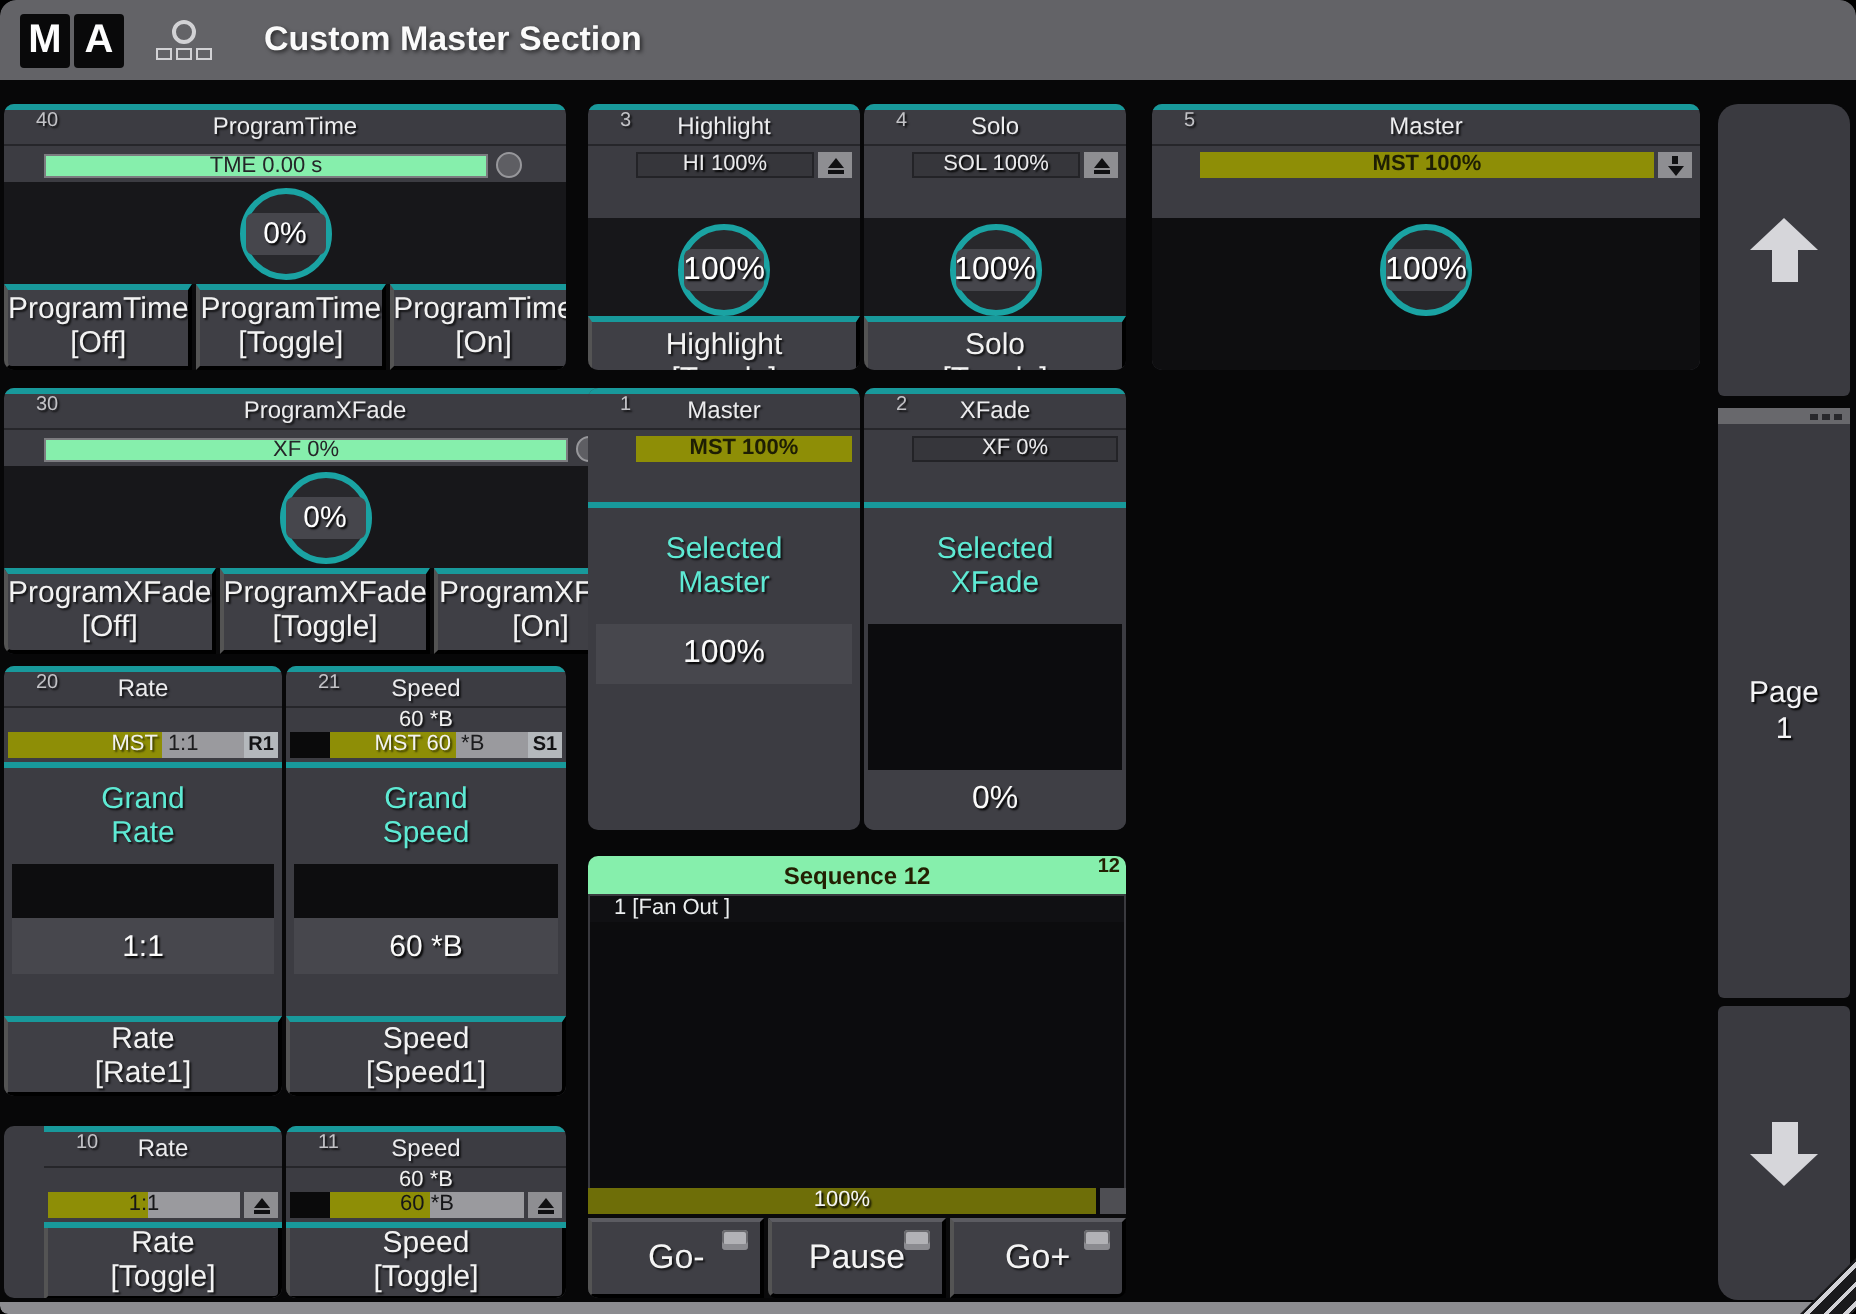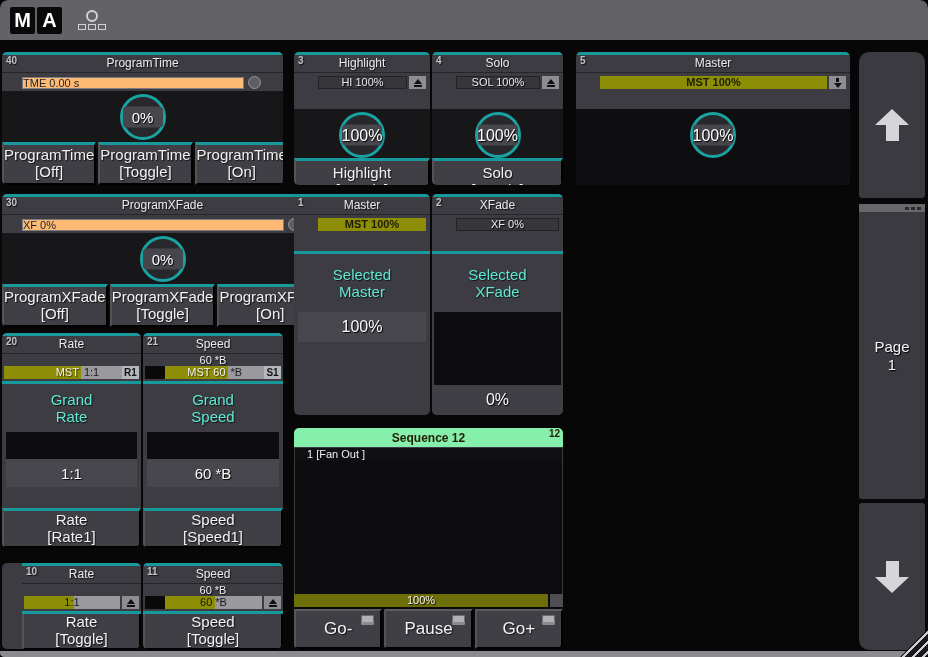--- a/index.html
+++ b/index.html
@@ -14,27 +14,27 @@
   .sec-icon { margin-left:16px; display:flex; flex-direction:column; align-items:center; gap:2px; }
   .sec-icon .circ { width:12px; height:12px; border:2px solid #d2d2d5; border-radius:50%; }
   .sec-icon .sqrow { display:flex; gap:2px; }
   .sec-icon .sq { width:8px; height:6px; border:1.5px solid #d2d2d5; }
   .win-title { margin-left:26px; font-size:17px; font-weight:bold; color:#fafafa; text-shadow:1px 1px 2px rgba(0,0,0,.6); }
 
   
   .block { position:absolute; background:#3c3c42; border-radius:5px; overflow:hidden; display:flex; flex-direction:column; }
   .accent { height:3px; background:#18999b; flex:none; }
   .hdr { position:relative; flex:none; text-align:center; color:#ececee; font-size:12px; padding:1px 0 2px; border-bottom:1px solid #26262a; text-shadow:1px 1px 1px rgba(0,0,0,.7); }
-  .hdr .num { position:absolute; left:4px; top:0; font-size:10px; color:#c2c2c6;font-weight:bold; }
+  .hdr .num { position:absolute; left:16px; top:0; font-size:10px; color:#c2c2c6; }
   .subrow { flex:none; height:12px; line-height:12px; text-align:center; font-size:11px; color:#f0f0f0; text-shadow:1px 1px 1px rgba(0,0,0,.8); }
 
   
   .frow { flex:none; display:flex; align-items:center; }
   .frow.light { margin:3px 22px 2px 20px; }
-  .bar-light { flex:1; height:12px; background:#fdba74; border:1px solid #7c7c80; color:#252528; font-size:11px; line-height:10px; }
+  .bar-light { flex:1; height:12px; background:#86efac; border:1px solid #7c7c80; color:#252528; font-size:11px; line-height:10px; text-align:center; }
   .handle { flex:none; width:13px; height:13px; border-radius:50%; background:#5e5e63; border:1px solid #97979b; margin-left:4px; }
   .frow.dark { margin:3px 4px 20px 4px; gap:2px;padding-left:20px; }
   .bar-dark { flex:1; height:13px; background:#36363b; border:1px solid #232327; color:#eaeaec; font-size:11px; line-height:11px; text-align:center; text-shadow:1px 1px 1px #000; }
   .bar-olive { flex:1; height:13px; background:#8e8e06; color:#1e1e04; font-weight:bold; font-size:11px; line-height:13px; text-align:center; }
   .sqbtn { flex:none; width:17px; height:13px; background:#8e8e92; display:flex; flex-direction:column; align-items:center; justify-content:center; gap:1px; }
   .ej-tri { width:0; height:0; border-left:4px solid transparent; border-right:4px solid transparent; border-bottom:5px solid #101012; }
   .ej-bar { width:8px; height:2px; background:#101012; }
   .dn-stem { width:3px; height:4px; background:#101012; }
   .dn-tri { width:0; height:0; border-left:4px solid transparent; border-right:4px solid transparent; border-top:5px solid #101012; }
 
@@ -100,20 +100,21 @@
       <div class="ma-box">A</div>
     </div>
     <div class="sec-icon">
       <div class="circ"></div>
       <div class="sqrow">
           <div class="sq"></div>
           <div class="sq"></div>
           <div class="sq"></div>
         </div>
     </div>
+    <div class="win-title">Custom Master Section</div>
   </div>
 
   <div class="block" style="left:2px;top:52px;width:281px;height:133px;">
     <div class="accent"></div>
     <div class="hdr">
       <span class="num">40</span>
       <span>ProgramTime</span>
     </div>
     <div class="frow light">
       <div class="bar-light">TME 0.00 s</div>

